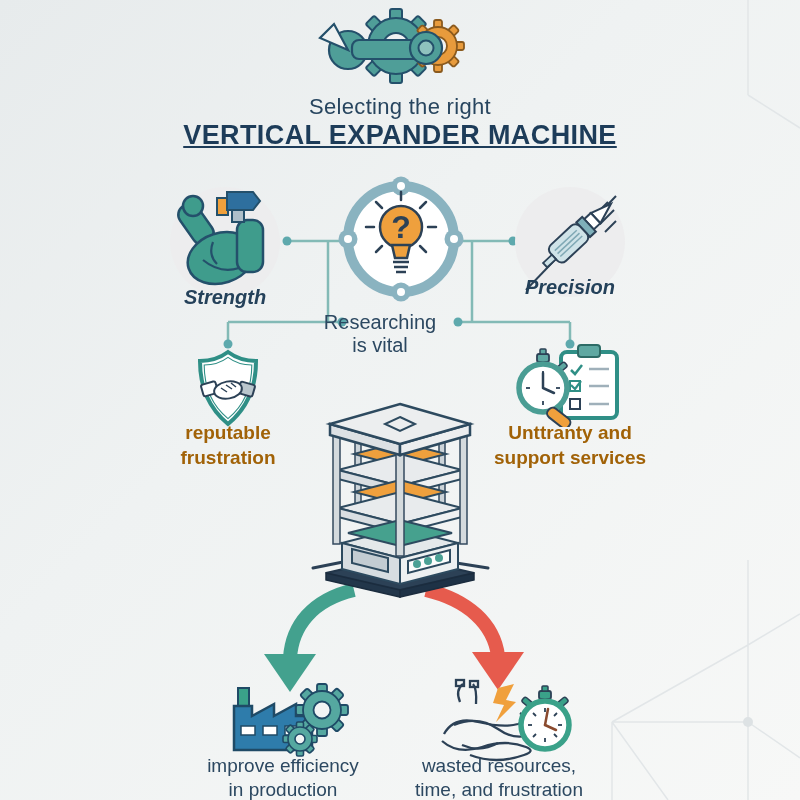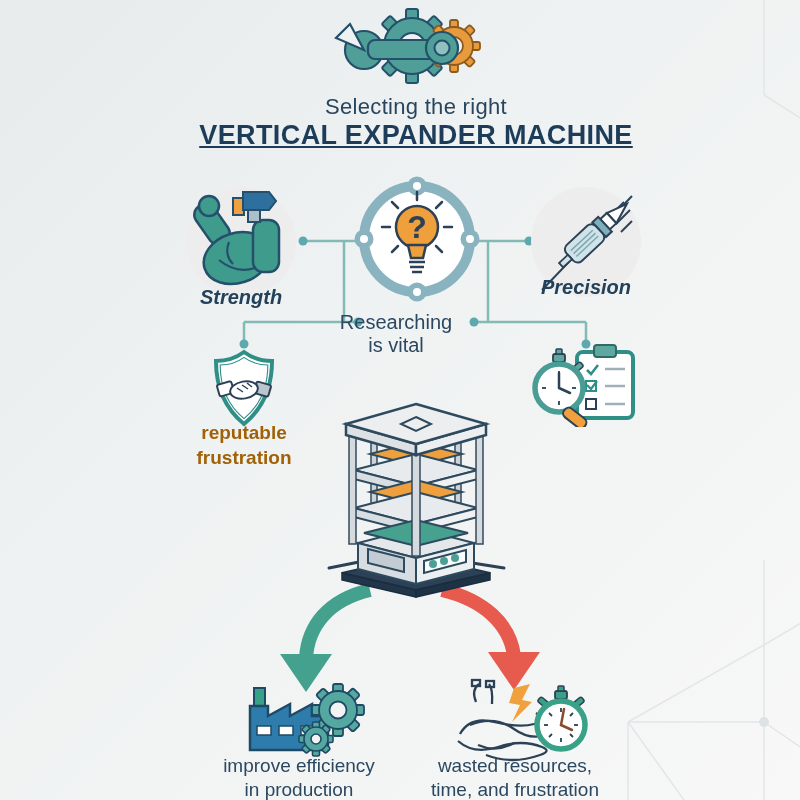--- a/index.html
+++ b/index.html
@@ -1,21 +1,21 @@
 <!DOCTYPE html>
 <html><head>
 <meta charset="utf-8">
 <style>
   html,body{margin:0;padding:0;}
   body{
     width:800px;height:800px;overflow:hidden;
     font-family:"Liberation Sans", sans-serif;
     background:linear-gradient(135deg,#e7ebec 0%,#eff2f2 40%,#f7f8f7 100%);
   }
-  #canvas{position:relative;width:660px;height:800px;margin-left:16px;}
+  #canvas{position:relative;width:660px;height:800px;}
   svg{display:block;}
   .abs{position:absolute;}
   .center-text{
     position:absolute;transform:translateX(-50%);
     text-align:center;color:#2a4660;white-space:nowrap;
   }
   .subtitle{font-size:22px;font-weight:400;color:#27455f;letter-spacing:.3px;}
   .main-title{font-size:27px;font-weight:700;color:#1d3c59;letter-spacing:.4px;}
   .factor-label{font-size:20px;font-weight:700;color:#24415a;font-style:italic;}
   .hub-caption{font-size:20px;line-height:23px;color:#2c4861;}
@@ -232,20 +232,24 @@
       </g>
       <path d="M38,46 L38,31 M38,46 L49,51" stroke="#2c4156" stroke-width="2.5" fill="none" stroke-linecap="round"></path>
       <rect x="44" y="64" width="26" height="11" rx="5" transform="rotate(38 46 68)" fill="#f0a03c" stroke="#2c4156" stroke-width="2"></rect>
     </g>
   </svg>
 
   <div class="center-text mid-caption" style="left:228px;top:420px;">
     <span>reputable</span><br>
     <span>frustration</span>
   </div>
+  <div class="center-text mid-caption" style="left:570px;top:420px;">
+    <span>Unttranty and</span><br>
+    <span>support services</span>
+  </div>
 
   <svg class="abs" style="left:300px;top:398px;" width="200" height="200" viewBox="0 0 200 200">
 
     <g>
       <polygon points="100,158 174,175 100,192 26,175" fill="#2c4156" stroke="#22364a" stroke-width="2"></polygon>
       <polygon points="26,175 100,192 100,199 26,182" fill="#22364a" stroke="#1b2c3e" stroke-width="1.5"></polygon>
       <polygon points="100,192 174,175 174,182 100,199" fill="#1e3246" stroke="#1b2c3e" stroke-width="1.5"></polygon>
     </g>
 
     <rect x="55" y="40" width="6" height="74" fill="#ccd4d9" stroke="#33495e" stroke-width="1.5"></rect>

